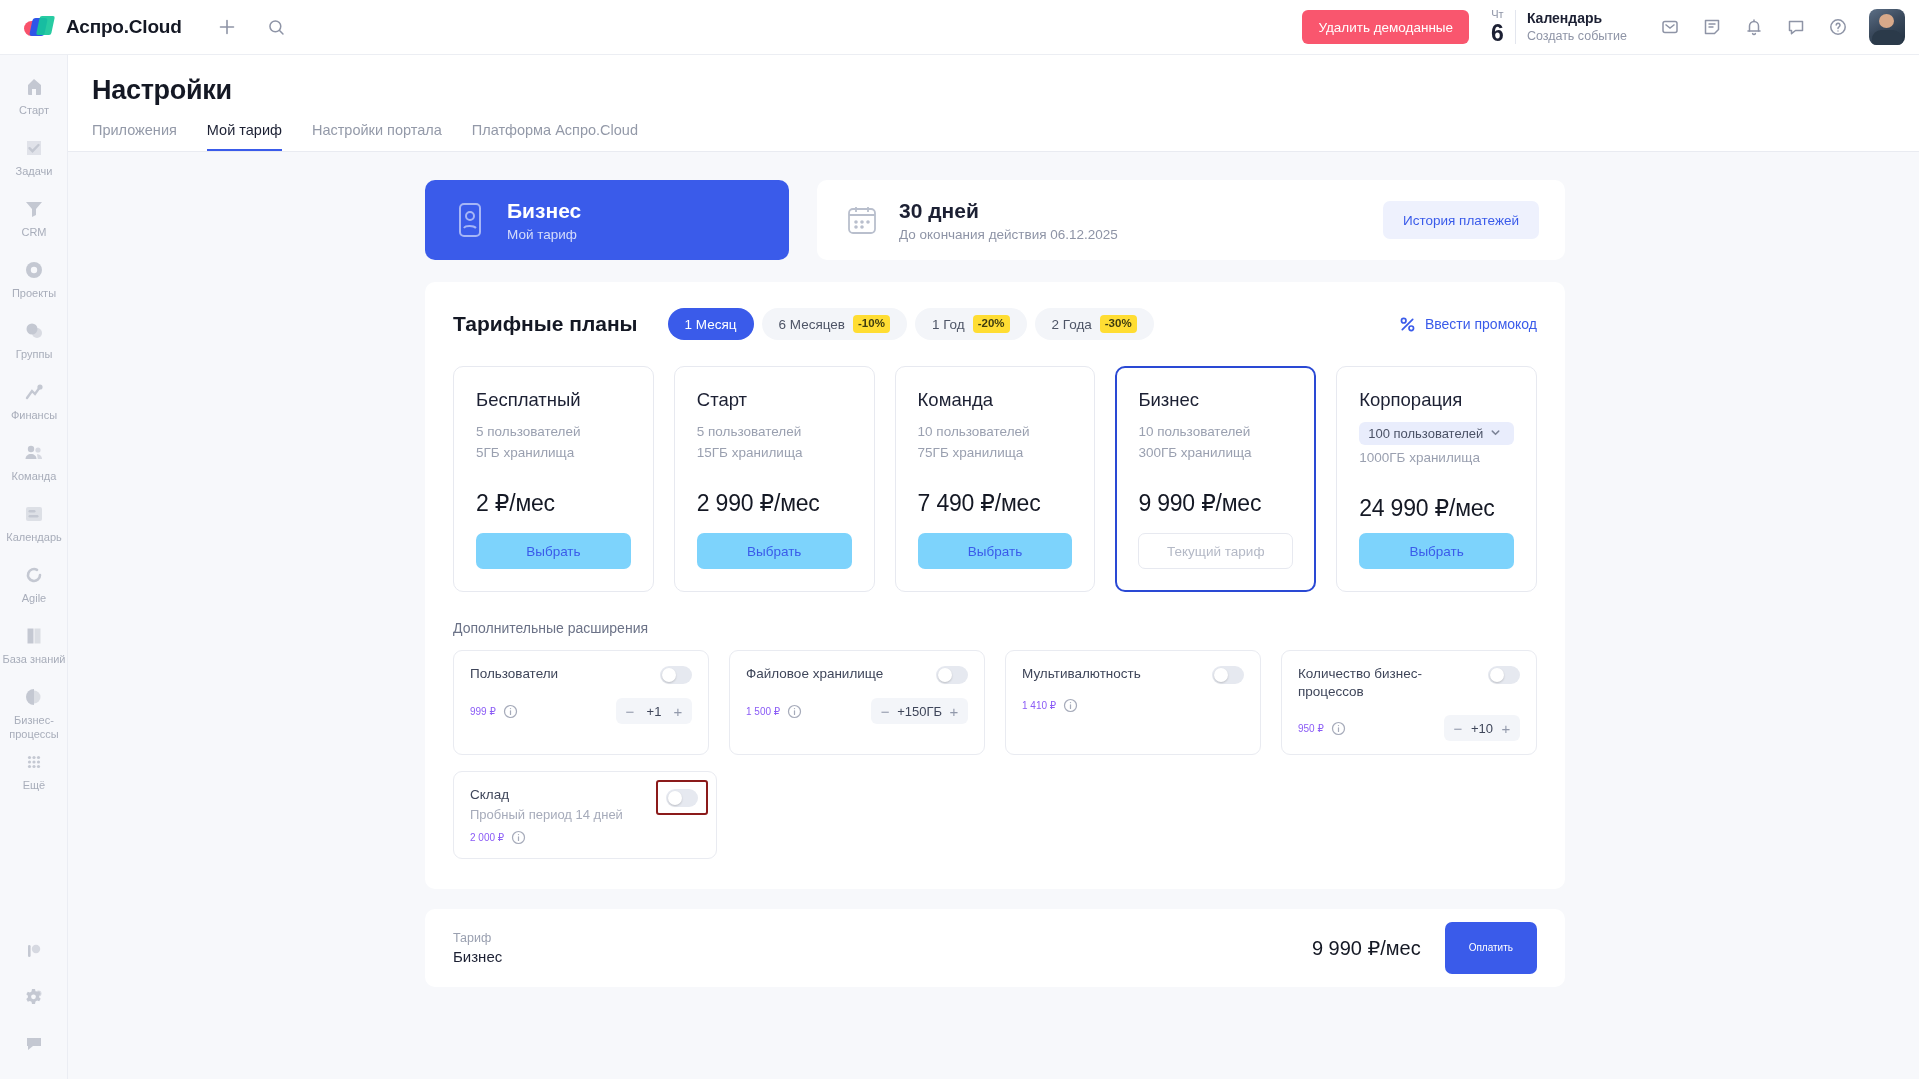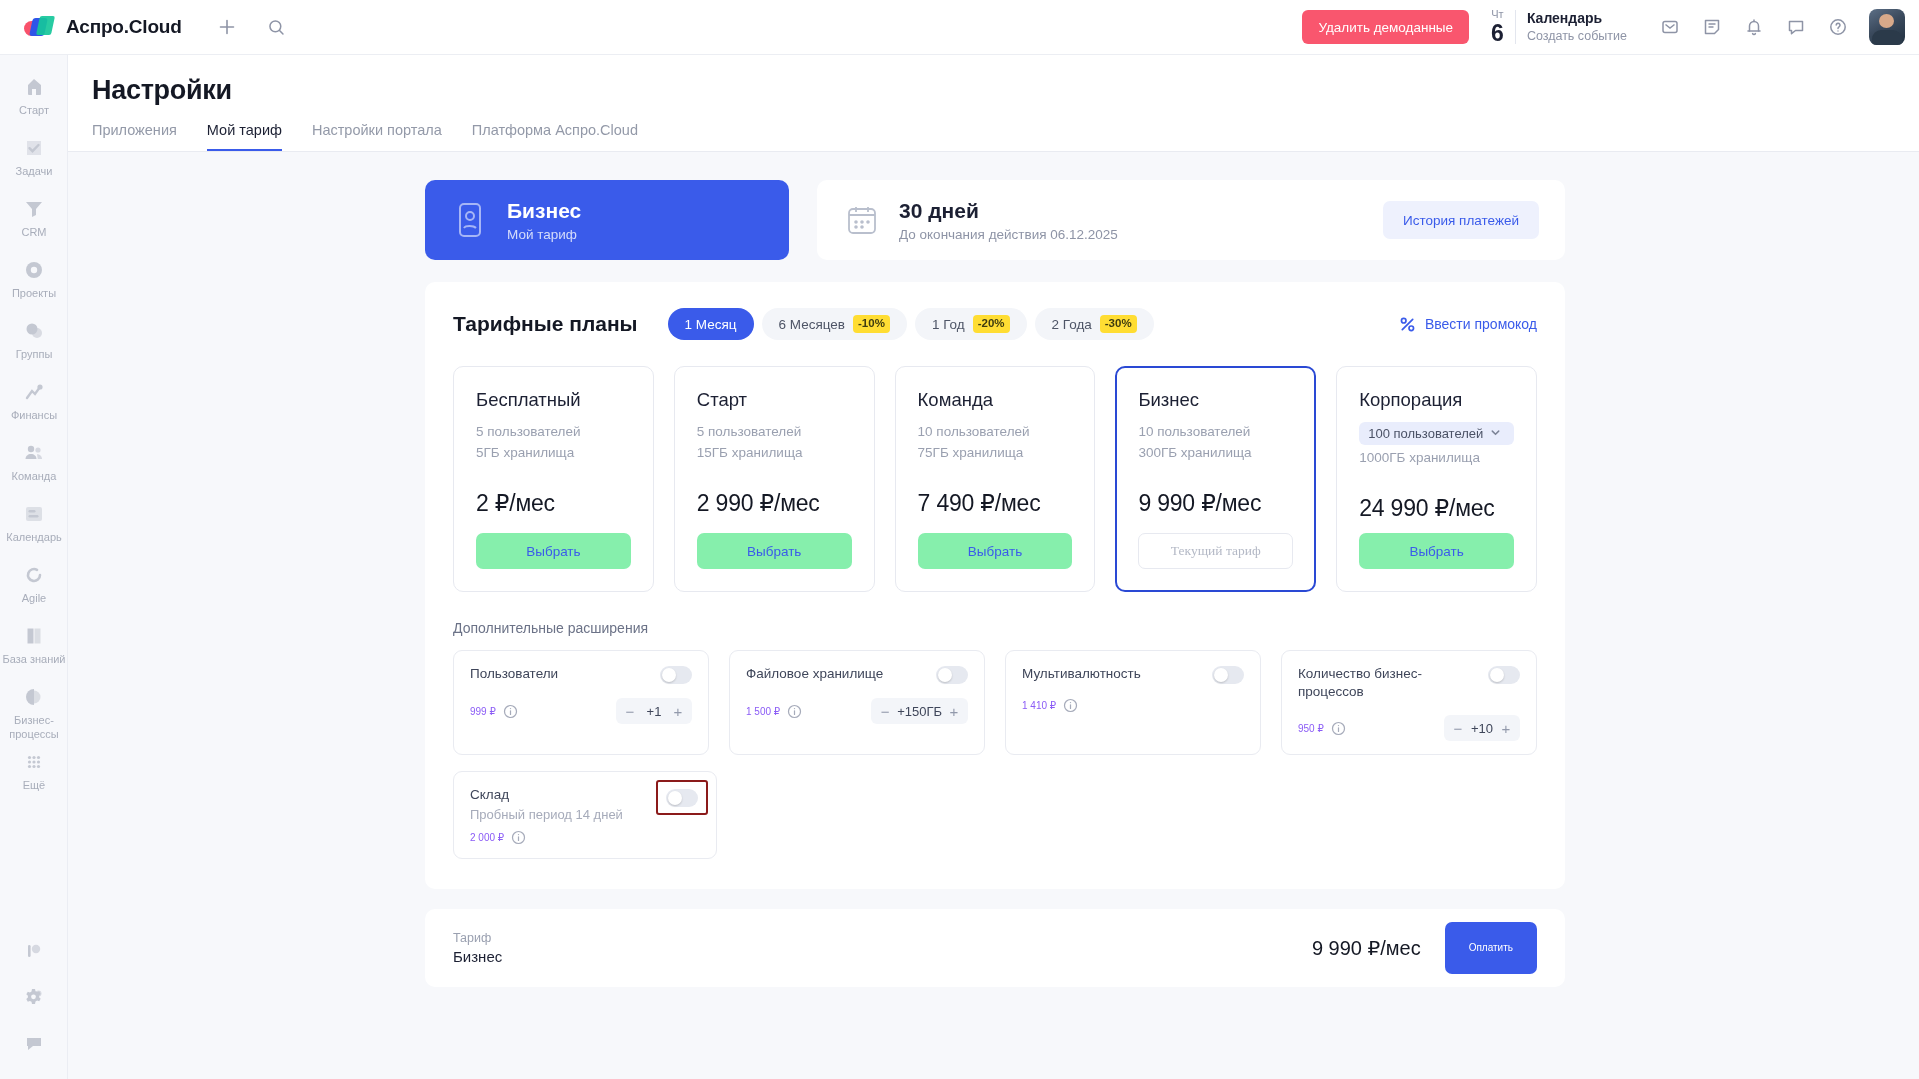--- a/index.html
+++ b/index.html
@@ -145,25 +145,25 @@
   .pcard.current { border: 2px solid #2a49d4; padding: 21px 21px 21px; }
   .pname { font-size: 18.5px; font-weight: 500; color: #1c2033; margin-bottom: 11px; }
   .pmeta { font-size: 13.5px; color: #9aa0b0; line-height: 1.55; }
   .pusers-pill {
     display: inline-flex; align-items: center; gap: 7px; background: #e9edfc;
     border-radius: 6px; padding: 4px 9px; font-size: 13px; color: #4b5266;
     cursor: pointer; margin-bottom: 3px;
   }
   .pprice { font-size: 23px; font-weight: 500; color: #141824; margin-top: 26px; letter-spacing: -.2px; }
   .pbtn {
-    margin-top: auto; height: 36px; border-radius: 7px; background: #86efac;
+    margin-top: auto; height: 36px; border-radius: 7px; background: #7dd3fc;
     color: #3a5bea; border: none; font-size: 13.5px; font-family: inherit;
     cursor: pointer; width: 100%;
   }
-  .pbtn.disabled { background: #fff; border: 1px solid #e7e9f0; color: #b4b9c6; cursor: default; font-family: Liberation Serif, serif; }
+  .pbtn.disabled { background: #fff; border: 1px solid #e7e9f0; color: #b4b9c6; cursor: default; }
   
   .ext-title { font-size: 14px; color: #6b7287; margin: 28px 0 14px; }
   .ext-row { display: flex; gap: 20px; }
   .ext-row.second { margin-top: 16px; }
   .ext-card {
     flex: 1; background: #fff; border: 1px solid #e9ebf1; border-radius: 9px;
     padding: 14px 16px 13px; min-height: 72px;
   }
   .ext-card.small { flex: none; width: 264px; }
   .ext-top { display: flex; align-items: flex-start; gap: 10px; }

